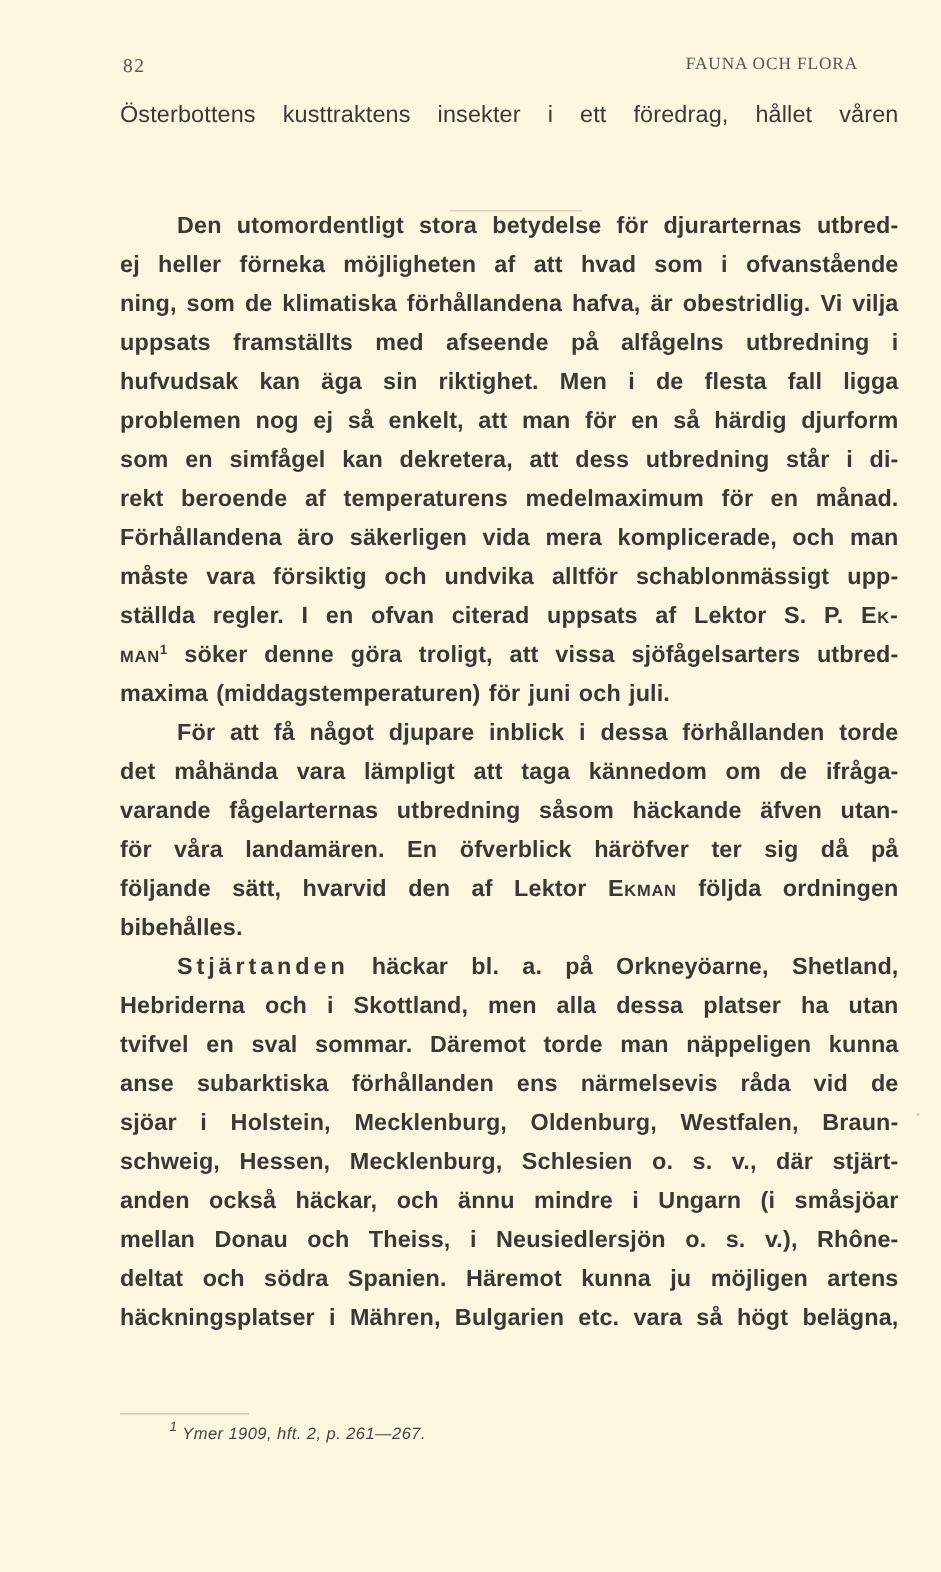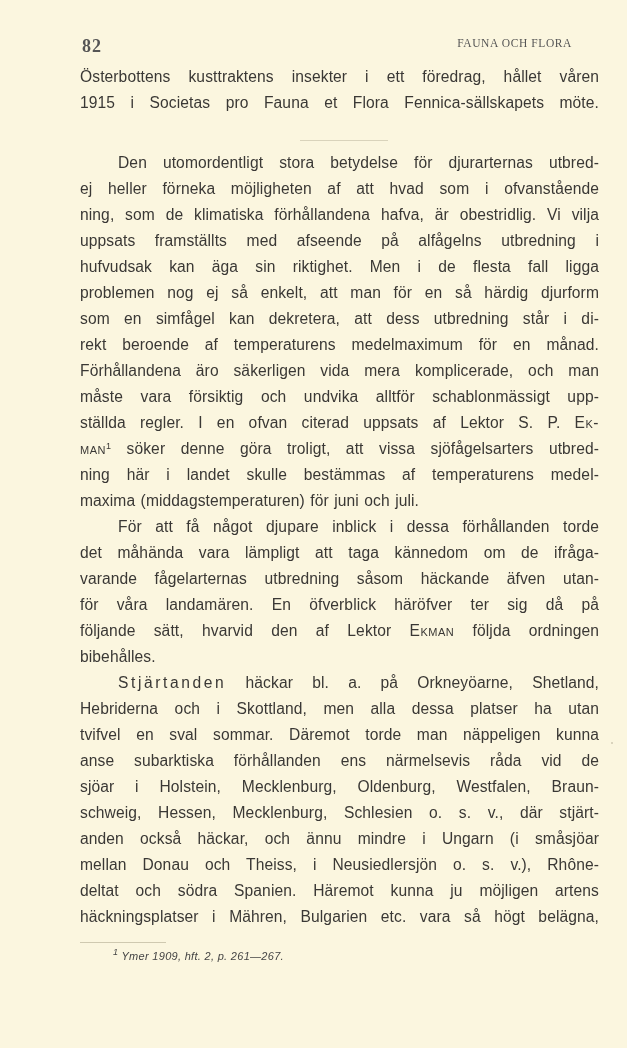--- a/index.html
+++ b/index.html
@@ -9,80 +9,78 @@
     font-family: "Liberation Sans", sans-serif;
     color: #3a3835;
     position: relative;
   }
   .page { position: absolute; left: 0; top: 0; width: 627px; height: 1048px; }
   .running-head {
     position: absolute; top: 36px; left: 80px; width: 520px; height: 20px;
     font-family: "Liberation Serif", serif; font-size: 11.5px; color: #555;
     letter-spacing: 0.6px;
   }
-  .page-number { position: absolute; left: 2px; top: 0; font-size: 18px; letter-spacing: 1px; font-weight: bold; }
+  .page-number { position: absolute; left: 2px; top: 0; font-size: 13px; letter-spacing: 1px; }
   .journal-title { position: absolute; left: 0; width: 100%; text-align: right; top: 1px; transform: translateX(-28px); }
   .block { position: absolute; left: 80px; width: 519px; }
   .line {
     height: 26px; line-height: 26px;
     font-size: 15.6px; white-space: nowrap;
     text-align: justify; text-align-last: justify;
     letter-spacing: 0.1px;
     word-spacing: 1px;
     transform-origin: left center;
   }
   .line.last { text-align-last: left; }
   .line.indent { padding-left: 38px; }
   .smallcaps { font-variant: small-caps; letter-spacing: 0.5px; }
   .spaced { letter-spacing: 2.6px; margin-top: 20px; }
   .intro { top: 64px; }
   .separator {
     position: absolute; top: 140px; left: 300px; width: 88px; height: 1px;
     background: #d9d3bb;
   }
-  .main { top: 150px; }
+  .main { top: 138px; font-weight: bold; }
   .fn-rule { position: absolute; top: 942px; left: 80px; width: 86px; height: 1px; background: #cfc9b0; }
   .footnote {
     position: absolute; top: 948px; left: 113px;
     font-size: 11px; line-height: 16px; color: #444; letter-spacing: 0.3px; font-style: italic;
   }
   .footnote sup, .line sup { font-size: 9px; vertical-align: 5px; line-height: 0; }
   .stray-mark { position: absolute; left: 611px; top: 742px; width: 2px; height: 2px; background: #cfc8b2; border-radius: 1px; }
 </style>
 </head>
 <body>
 
 <div class="page">
 
   <div class="running-head">
     <span class="page-number">82</span>
     <span class="journal-title">FAUNA OCH FLORA</span>
   </div>
 
   <div class="block intro">
     <div class="line">Österbottens kusttraktens insekter i ett föredrag, hållet våren</div>
-    <div class="line">1915 i Societas pro Fauna et Flora Fennica-sällskapets möte.</div>
   </div>
 
   <div class="separator"></div>
 
   <div class="block main">
     <div class="line indent">Den utomordentligt stora betydelse för djurarternas utbred-</div>
     <div class="line">ej heller förneka möjligheten af att hvad som i ofvanstående</div>
     <div class="line">ning, som de klimatiska förhållandena hafva, är obestridlig. Vi vilja</div>
     <div class="line">uppsats framställts med afseende på alfågelns utbredning i</div>
     <div class="line">hufvudsak kan äga sin riktighet. Men i de flesta fall ligga</div>
     <div class="line">problemen nog ej så enkelt, att man för en så härdig djurform</div>
     <div class="line">som en simfågel kan dekretera, att dess utbredning står i di-</div>
     <div class="line">rekt beroende af temperaturens medelmaximum för en månad.</div>
     <div class="line">Förhållandena äro säkerligen vida mera komplicerade, och man</div>
     <div class="line">måste vara försiktig och undvika alltför schablonmässigt upp-</div>
     <div class="line"><span>ställda regler. I en ofvan citerad uppsats af Lektor S. P. </span><span class="smallcaps">Ek-</span></div>
     <div class="line"><span class="smallcaps">man</span><sup>1</sup><span> söker denne göra troligt, att vissa sjöfågelsarters utbred-</span></div>
-    <div class="line">ning här i landet skulle bestämmas af temperaturens medel-</div>
     <div class="line last">maxima (middagstemperaturen) för juni och juli.</div>
     <div class="line indent">För att få något djupare inblick i dessa förhållanden torde</div>
     <div class="line">det måhända vara lämpligt att taga kännedom om de ifråga-</div>
     <div class="line">varande fågelarternas utbredning såsom häckande äfven utan-</div>
     <div class="line">för våra landamären. En öfverblick häröfver ter sig då på</div>
     <div class="line"><span>följande sätt, hvarvid den af Lektor </span><span class="smallcaps">Ekman</span><span> följda ordningen</span></div>
     <div class="line last">bibehålles.</div>
     <div class="line indent"><span class="spaced">Stjärtanden</span><span> häckar bl. a. på Orkneyöarne, Shetland,</span></div>
     <div class="line">Hebriderna och i Skottland, men alla dessa platser ha utan</div>
     <div class="line">tvifvel en sval sommar. Däremot torde man näppeligen kunna</div>

